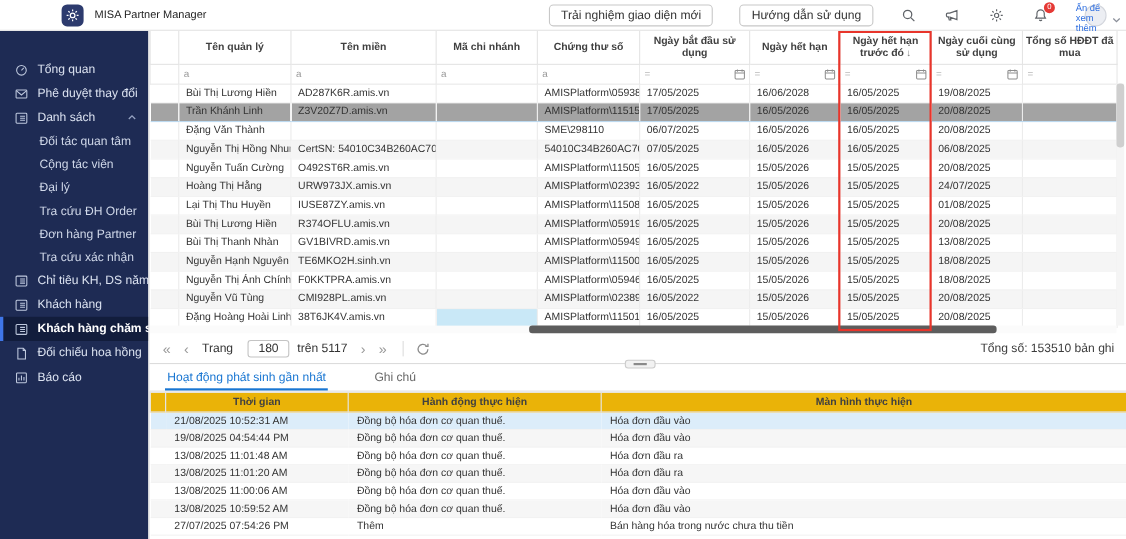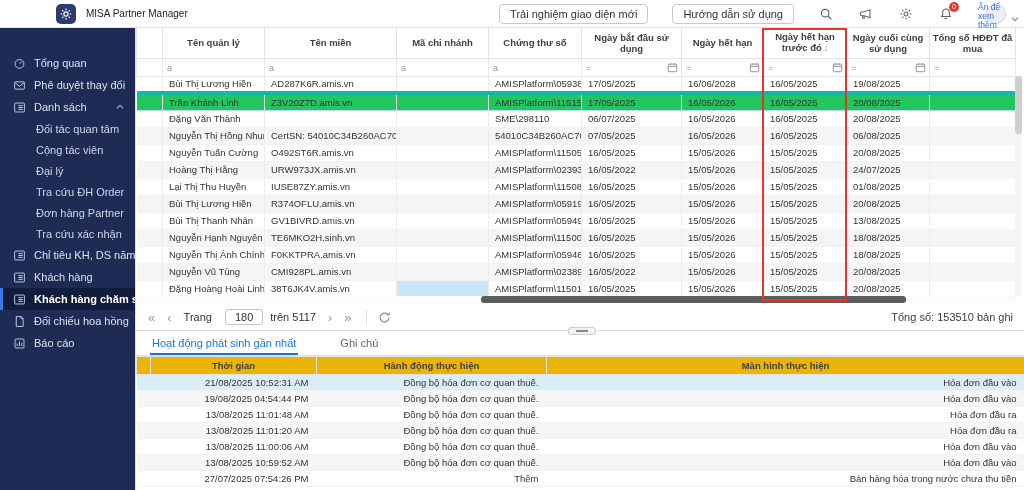--- a/index.html
+++ b/index.html
@@ -42,21 +42,21 @@
              border:1px solid #e4e4e4; border-top:none; padding:0 2px; text-align:center;
              vertical-align:middle; line-height:11px; cursor:pointer; }
   .grid .sort { color:#7a7a7a; font-size:9px; margin-left:2px; }
   .grid .f-row td { height:18px; border:1px solid #e8e8e8; padding:0 4px; background:#fff; }
   .fa-ic { color:#9a9a9a; font-size:9px; }
   .f-date { position:relative; }
   .f-date .cal { position:absolute; right:3px; top:3px; width:11px; height:11px; color:#8d8d8d; }
   .grid tbody td { height:17px; padding:0 6px; border-right:1px solid #ececec; border-bottom:1px solid #f1f1f1;
                    white-space:nowrap; overflow:hidden; cursor:default; }
   .grid tbody tr.stripe td { background:#f5f5f5; }
-  .grid tbody tr.selected td { background:#22c55e; border-bottom-color:#bcd9ef; border-top:4px solid #14b8a6; }
+  .grid tbody tr.selected td { background:#a3a3a3; border-bottom-color:#bcd9ef; border-top:1px solid #14b8a6; }
   .grid tbody td.focus-cell { background:#c9e8f7; }
 
   .annotation-box { position:absolute; top:0; height:273px; border:2px solid #e8352b; pointer-events:none; z-index:15; }
 
   .hscroll { position:absolute; left:0; top:268px; width:879px; height:7px; background:#fbfbfb; }
   .hscroll .thumb { position:absolute; left:345px; top:0; width:425px; height:7px; background:#5d5d5d; border-radius:3px; cursor:grab; }
   .vscroll { position:absolute; right:2px; top:48px; width:7px; height:220px; background:#f5f5f5; }
   .vscroll .thumb { position:absolute; top:0; left:0; width:7px; height:58px; background:#cfcfcf; border-radius:3px; cursor:grab; }
 
   
@@ -78,21 +78,21 @@
 
   .tabs { position:absolute; left:0; top:302px; width:889px; height:26px; border-top:1px solid #dcdcdc;
           border-bottom:1px solid #e2e2e2; display:flex; align-items:flex-end; padding-left:14px; gap:40px; background:#fff; }
   .tab { font-size:11px; color:#666; padding:0 2px 6px 2px; cursor:pointer; white-space:nowrap; }
   .tab.active { color:#1976d2; border-bottom:2px solid #1976d2; padding-bottom:4px; }
 
   table.btable { position:absolute; left:0; top:328px; border-collapse:collapse; table-layout:fixed;
                  width:889px; font-size:9.5px; color:#333; }
   .btable thead td { height:18px; background:#eab308; font-weight:bold; text-align:center;
                      border:1px solid #e4e4e4; color:#404040; }
-  .btable tbody td { height:16px; padding:0 8px; border-bottom:1px solid #f2f2f2; white-space:nowrap; overflow:hidden;text-align:right; }
+  .btable tbody td { height:16px; padding:0 8px; border-bottom:1px solid #f2f2f2; white-space:nowrap; overflow:hidden; }
   .btable tbody tr.stripe td { background:#f6f6f6; }
   .btable tbody tr.selected td { background:#dcedfa; }
 </style>
 </head>
 <body>
 
 <div class="topbar">
   <div class="logo">
     <svg viewBox="0 0 16 16" width="14" height="14">
         <g stroke="#fff" stroke-width="1.3" fill="none">

